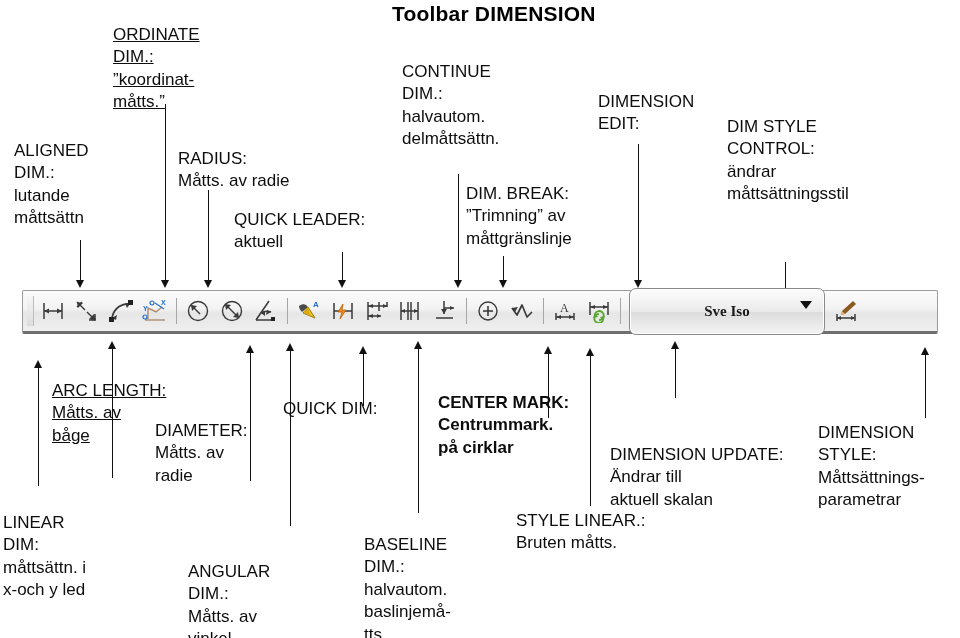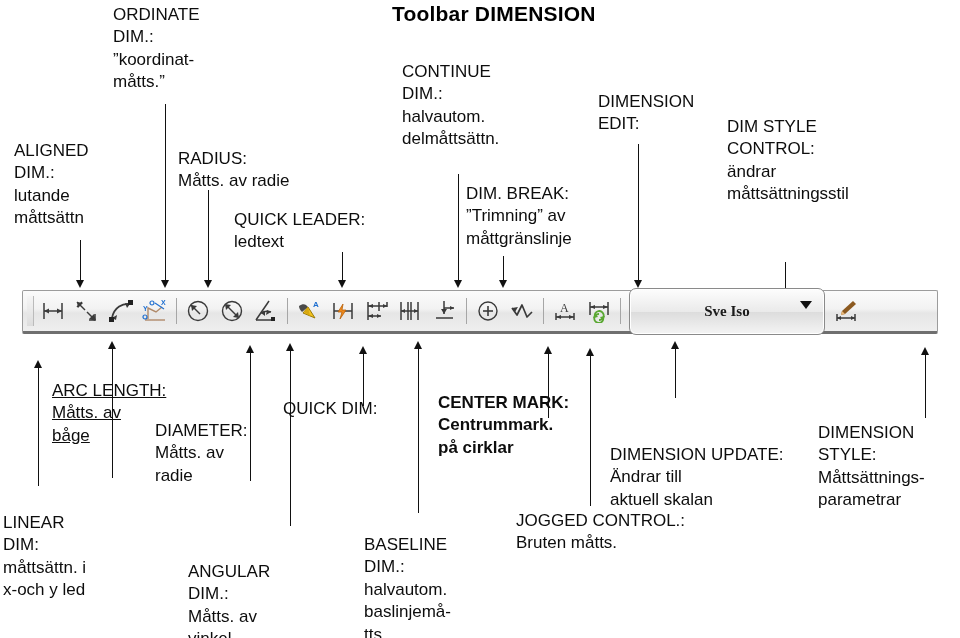--- a/index.html
+++ b/index.html
@@ -51,28 +51,28 @@
 </style>
 </head>
 <body>
 
 <div class="title" style="left:392px;top:2px;">Toolbar  DIMENSION</div>
 
 <div class="lbl" style="left:14px;top:140px;">ALIGNED
 DIM.:
 lutande
 måttsättn</div>
-<div class="lbl" style="left:113px;top:4px;">ORDINATE
+<div class="lbl" style="left:113px;top:24px;text-decoration:underline;">ORDINATE
 DIM.:
 ”koordinat-
 måtts.”</div>
 <div class="lbl" style="left:178px;top:148px;">RADIUS:
 Måtts. av radie</div>
 <div class="lbl" style="left:234px;top:209px;">QUICK LEADER:
-ledtext</div>
+aktuell</div>
 <div class="lbl" style="left:402px;top:61px;">CONTINUE
 DIM.:
 halvautom.
 delmåttsättn.</div>
 <div class="lbl" style="left:466px;top:183px;">DIM. BREAK:
 ”Trimning” av
 måttgränslinje</div>
 <div class="lbl" style="left:598px;top:91px;">DIMENSION
 EDIT:</div>
 <div class="lbl" style="left:727px;top:116px;">DIM STYLE
@@ -420,21 +420,21 @@
 vinkel</div>
 <div class="lbl" style="left:283px;top:398px;">QUICK DIM:</div>
 <div class="lbl" style="left:364px;top:534px;">BASELINE
 DIM.:
 halvautom.
 baslinjemå-
 tts.</div>
 <div class="lbl" style="left:438px;top:392px;font-weight:bold;">CENTER MARK:
 Centrummark.
 på cirklar</div>
-<div class="lbl" style="left:516px;top:510px;">JOGGED CONTROL.:
+<div class="lbl" style="left:516px;top:510px;">STYLE LINEAR.:
 Bruten måtts.</div>
 <div class="lbl" style="left:610px;top:396px;margin-top:48px;">DIMENSION UPDATE:
 Ändrar till
 aktuell skalan</div>
 <div class="lbl" style="left:818px;top:422px;">DIMENSION
 STYLE:
 Måttsättnings-
 parametrar</div>
 
 </body></html>

